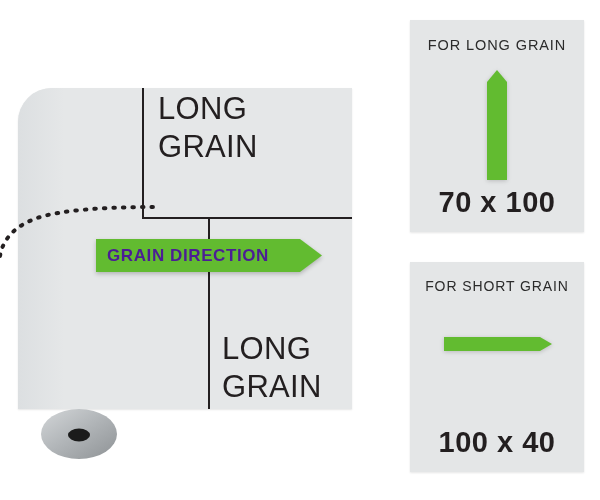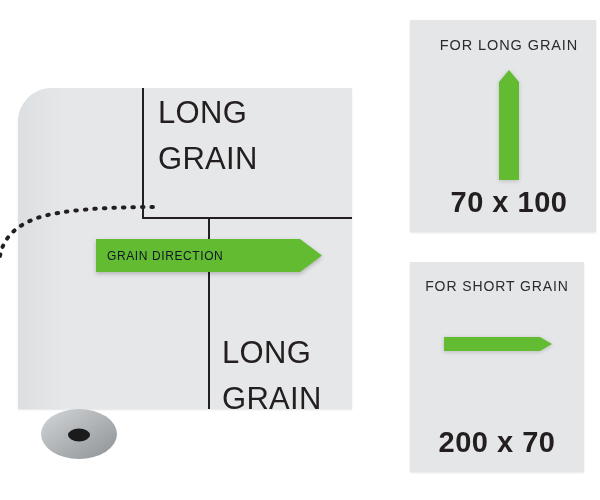--- a/index.html
+++ b/index.html
@@ -80,21 +80,21 @@
     width: 160px;
     height: 80px;
     overflow: visible;
   }
 
   .label-long-grain,
   .label-short-grain {
     position: absolute;
     color: #231f20;
     font-size: 31px;
-    line-height: 46px;
+    line-height: 38px;
     font-weight: 400;
     letter-spacing: 0.3px;
     white-space: pre-line;
   }
   .label-long-grain { left: 158px; top: 90px; }
   .label-short-grain { left: 222px; top: 330px; }
 
   
   .grain-banner {
     position: absolute;
@@ -106,25 +106,25 @@
   }
   .grain-banner .body {
     position: absolute;
     inset: 0;
     background: #62bb30;
     clip-path: polygon(0 0, calc(100% - 22px) 0, 100% 50%, calc(100% - 22px) 100%, 0 100%);
     display: flex;
     align-items: center;
   }
   .grain-banner .banner-text {
-    color: #0f172a;
-    font-size: 12px;
+    color: #4c1d95;
+    font-size: 17px;
     letter-spacing: 0.6px;
     padding-left: 11px;
-    font-weight: 400;
+    font-weight: 700;
     white-space: nowrap;
   }
 
   
   .roll-end {
     position: absolute;
     left: 40px;
     top: 408px;
     width: 78px;
     height: 52px;
@@ -132,21 +132,21 @@
 
   
   .panel {
     position: absolute;
     background: #e4e6e7;
     box-shadow: 0 1px 2px rgba(0,0,0,0.10);
     display: flex;
     flex-direction: column;
     align-items: center;
   }
-  #panel-long-grain  { left: 410px; top: 20px;  width: 174px; height: 212px; padding-left: 12px; }
+  #panel-long-grain  { left: 410px; top: 20px;  width: 174px; height: 212px; }
   #panel-short-grain { left: 410px; top: 262px; width: 174px; height: 210px; }
 
   .panel-title {
     color: #2b2b2b;
     font-size: 14.5px;
     letter-spacing: 0.9px;
     font-weight: 400;
     margin-top: 17px;
   }
   #panel-short-grain .panel-title { font-size: 14px; margin-top: 16px; }
@@ -234,14 +234,14 @@
 
 <div class="panel" id="panel-short-grain">
   <div class="panel-title">FOR SHORT GRAIN</div>
 
   <div class="panel-figure">
     <svg class="arrow-right" viewBox="0 0 108 16" width="108" height="16">
       <path d="M0 1 L96 1 L108 8 L96 15 L0 15 Z" fill="#62bb30"></path>
     </svg>
   </div>
 
-  <div class="panel-size">200 x 70</div>
+  <div class="panel-size">100 x 40</div>
 </div>
 
 </body></html>

